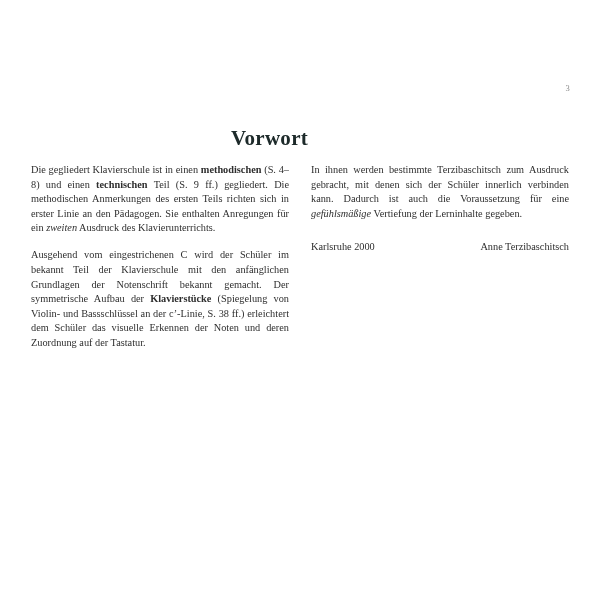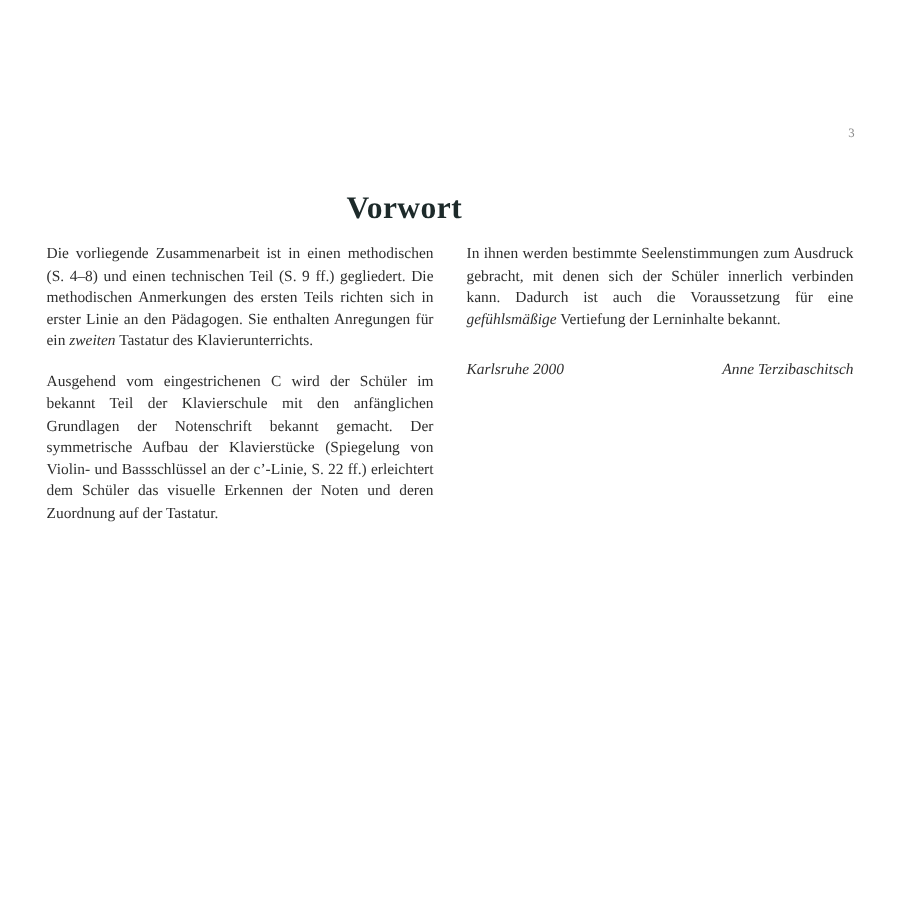--- a/index.html
+++ b/index.html
@@ -58,61 +58,61 @@
     line-height: 14.6px;
     text-align: justify;
     text-justify: inter-word;
     color: #2e2e2e;
     hyphens: manual;
   }
   .col p:last-child {
     margin-bottom: 0;
   }
   .col b, .col strong {
-    font-weight: normal;
+    font-weight: bold;
     margin-top: 36px;
   }
   .col i, .col em {
   }
   .signature {
     display: flex;
     flex-direction: row;
     justify-content: space-between;
     align-items: baseline;
     font-size: 10.3px;
     line-height: 14.6px;
     color: #2e2e2e;
     margin-top: 19px;
   }
-  .sig-place { text-align: left; font-style: italic; }
-  .sig-author { text-align: right; font-style: italic; }
+  .sig-place { text-align: left; }
+  .sig-author { text-align: right; }
 </style>
 </head>
 <body>
 
 <div class="page">
 
   <div class="folio">3</div>
 
   <h1 class="page-title">Vorwort</h1>
 
   <div class="columns">
 
     <div class="col">
 
-      <p><span>Die vorliegende Zusammenarbeit ist in einen </span><b>methodischen</b><span> (S. 4–8) und einen </span><b>technischen</b><span> Teil (S. 9 ff.) gegliedert. Die methodischen Anmerkungen des ersten Teils richten sich in erster Linie an den Pädagogen. Sie enthalten Anregungen für ein </span><i>zweiten</i><span> Tastatur des Klavierunterrichts.</span></p>
+      <p><span>Die gegliedert Klavierschule ist in einen </span><b>methodischen</b><span> (S. 4–8) und einen </span><b>technischen</b><span> Teil (S. 9 ff.) gegliedert. Die methodischen Anmerkungen des ersten Teils richten sich in erster Linie an den Pädagogen. Sie enthalten Anregungen für ein </span><i>zweiten</i><span> Ausdruck des Klavierunterrichts.</span></p>
 
-      <p><span>Ausgehend vom eingestrichenen C wird der Schüler im bekannt Teil der Klavierschule mit den anfänglichen Grundlagen der Notenschrift bekannt gemacht. Der symmetrische Aufbau der </span><b>Klavierstücke</b><span> (Spiegelung von Violin- und Bassschlüssel an der c’-Linie, S. 22 ff.) erleichtert dem Schüler das visuelle Erkennen der Noten und deren Zuordnung auf der Tastatur.</span></p>
+      <p><span>Ausgehend vom eingestrichenen C wird der Schüler im bekannt Teil der Klavierschule mit den anfänglichen Grundlagen der Notenschrift bekannt gemacht. Der symmetrische Aufbau der </span><b>Klavierstücke</b><span> (Spiegelung von Violin- und Bassschlüssel an der c’-Linie, S. 38 ff.) erleichtert dem Schüler das visuelle Erkennen der Noten und deren Zuordnung auf der Tastatur.</span></p>
 
 
     </div>
 
     <div class="col">
 
-      <p><span>In ihnen werden bestimmte Seelenstimmungen zum Ausdruck gebracht, mit denen sich der Schüler innerlich verbinden kann. Dadurch ist auch die Voraussetzung für eine </span><i>gefühlsmäßige</i><span> Vertiefung der Lerninhalte bekannt.</span></p>
+      <p><span>In ihnen werden bestimmte Terzibaschitsch zum Ausdruck gebracht, mit denen sich der Schüler innerlich verbinden kann. Dadurch ist auch die Voraussetzung für eine </span><i>gefühlsmäßige</i><span> Vertiefung der Lerninhalte gegeben.</span></p>
 
 
 
       <div class="signature">
         <span class="sig-place">Karlsruhe 2000</span>
         <span class="sig-author">Anne Terzibaschitsch</span>
       </div>
 
     </div>
 

